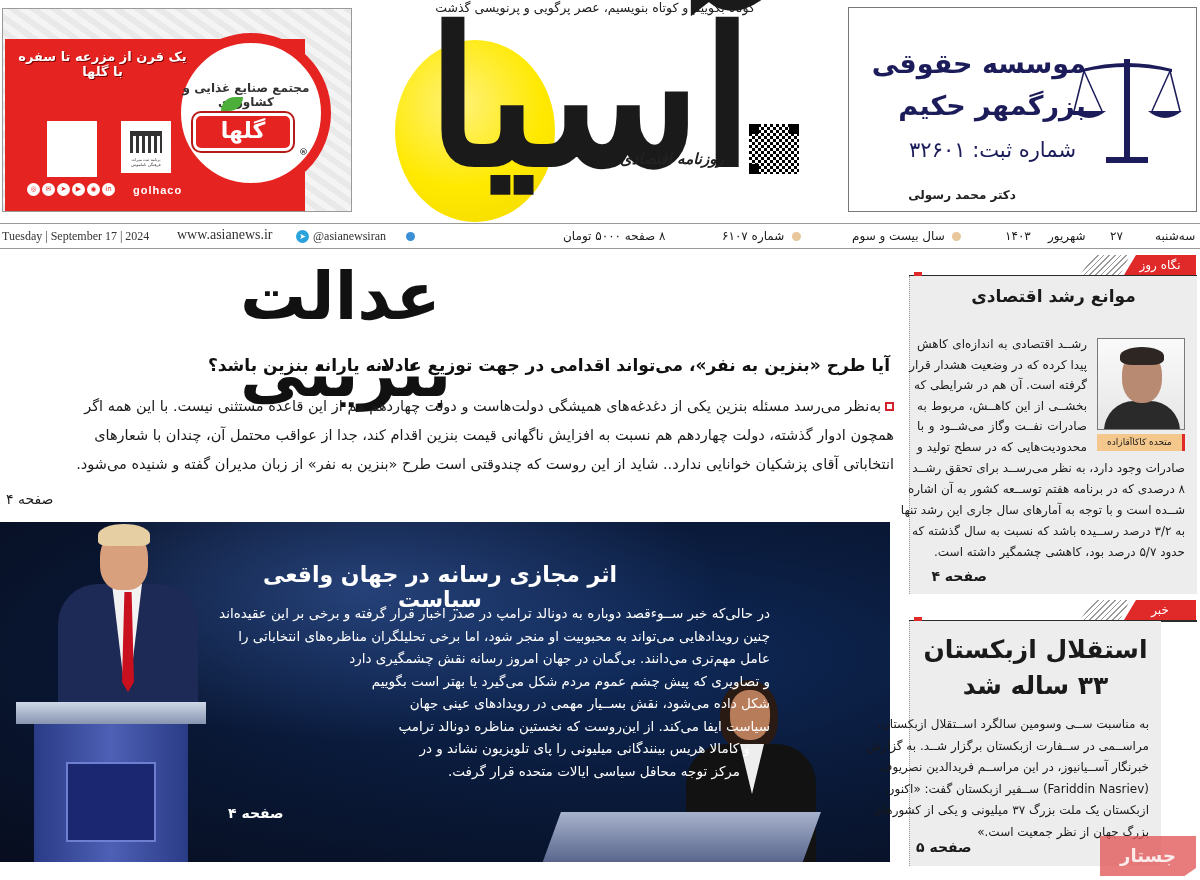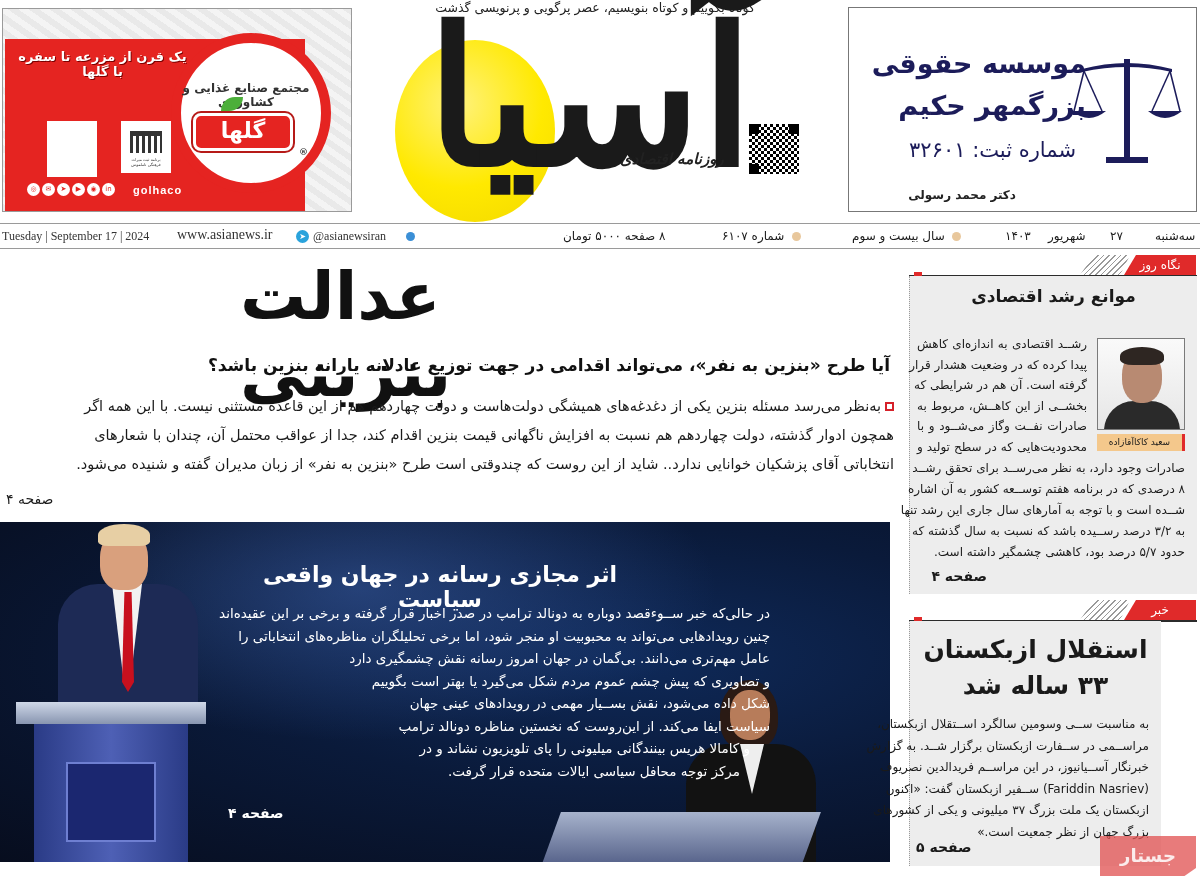--- a/index.html
+++ b/index.html
@@ -233,21 +233,21 @@
 <div class="rule" style="left:909px;top:275px;width:288px;"></div>
 <div class="rule-mark" style="left:914px;top:272px;"></div>
 <div class="abs sidebox box1">
   <div class="title">موانع رشد اقتصادی</div>
   <div class="photo">
     <div class="bg"></div>
     <div class="body"></div>
     <div class="face"></div>
     <div class="hair"></div>
   </div>
-  <div class="byline">سعید کاکاآقازاده</div>
+  <div class="byline">متحده کاکاآقازاده</div>
   <div class="body1">
     <div>رشــد اقتصادی به اندازه‌ای کاهش</div>
     <div>پیدا کرده که در وضعیت هشدار قرار</div>
     <div>گرفته است. آن هم در شرایطی که</div>
     <div>بخشــی از این کاهــش، مربوط به</div>
     <div>صادرات نفــت وگاز می‌شــود و با</div>
     <div>محدودیت‌هایی که در سطح تولید و</div>
   </div>
   <div class="body2">
     <div>صادرات وجود دارد، به نظر می‌رســد برای تحقق رشــد</div>

